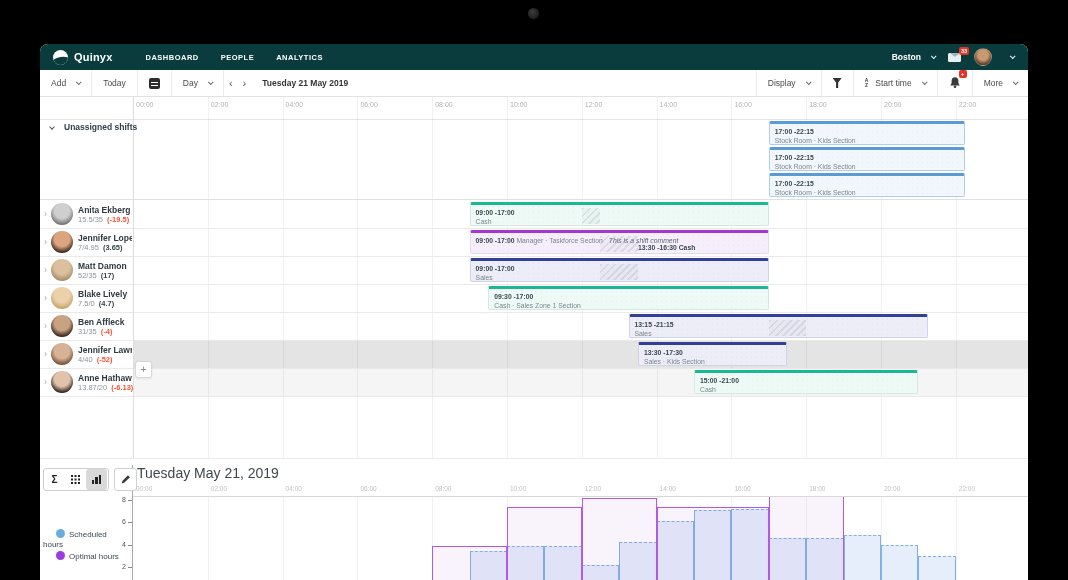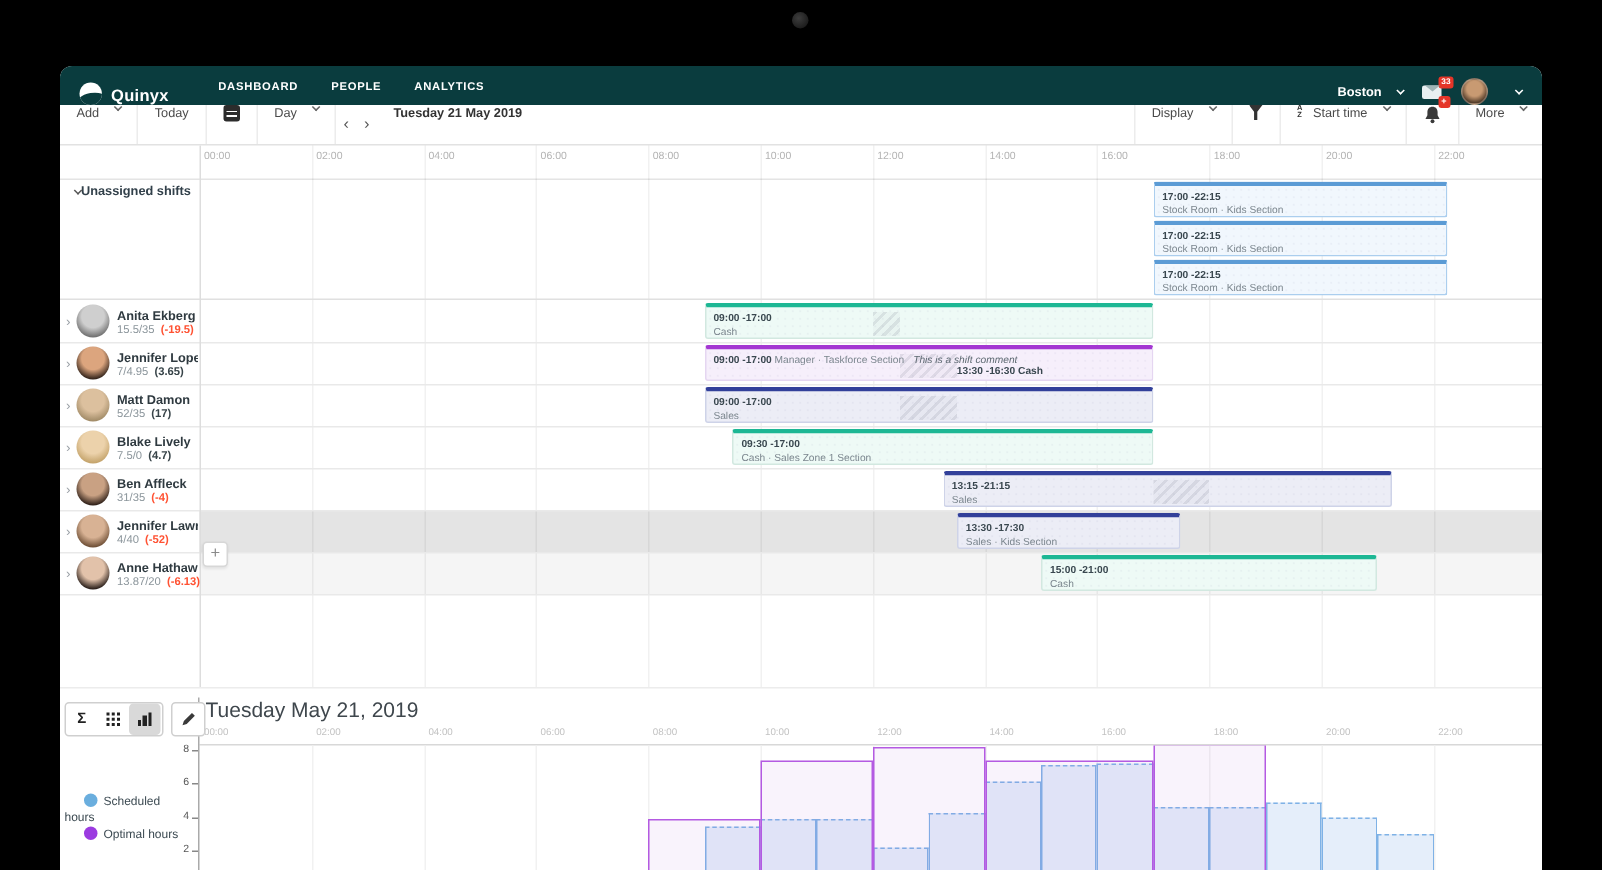--- a/index.html
+++ b/index.html
@@ -4,21 +4,21 @@
 <style>
   *{box-sizing:border-box;margin:0;padding:0}
   html,body{width:1068px;height:580px;overflow:hidden}
   body{background:#000;font-family:"Liberation Sans","DejaVu Sans",sans-serif;position:relative}
   #camera-dot{position:absolute;left:528px;top:8px;width:11px;height:11px;border-radius:50%;
     background:radial-gradient(circle at 40% 38%,#3d3d3d,#101010)}
   #app{position:absolute;left:40px;top:44px;width:988px;height:536px;background:#fff;
     border-radius:8px 8px 0 0;overflow:hidden}
 
   
-  .navbar{position:absolute;left:0;top:0;right:0;height:26px;background:#0a3c3e;display:flex;align-items:flex-end;color:#fff}
+  .navbar{position:absolute;left:0;top:0;right:0;height:26px;background:#0a3c3e;display:flex;align-items:center;color:#fff}
   .logo-mark{width:15px;height:15px;border-radius:50%;background:#fff;position:relative;overflow:hidden;margin:0 6px 0 13px;flex:none}
   .logo-mark::after{content:"";position:absolute;left:-3px;top:7px;width:22px;height:9px;background:#0a3c3e;
     border-radius:60% 60% 10% 10%/90% 90% 10% 10%;transform:rotate(-10deg)}
   .brand{font-size:11px;font-weight:bold;margin-right:22px;letter-spacing:.2px}
   #nav-tabs{display:flex;height:26px}
   .nav-tab{height:26px;display:flex;align-items:center;padding:0 11px;font-size:7.5px;font-weight:bold;
     letter-spacing:.5px;color:#fff;cursor:pointer;white-space:nowrap}
   .nav-tab.active{background:#03292b}
   .chev{width:4px;height:4px;border-right:1.2px solid currentColor;border-bottom:1.2px solid currentColor;
     display:inline-block;transform:rotate(45deg) translateY(-1px);margin-left:5px;flex:none}
@@ -27,21 +27,21 @@
   .envelope{width:13px;height:9px;background:#e9eff1;border-radius:1.5px;position:relative}
   .envelope::after{content:"";position:absolute;left:1.5px;top:0;border-left:5px solid transparent;
     border-right:5px solid transparent;border-top:4px solid #9fb4b6}
   .badge{position:absolute;top:-6px;right:-8px;background:#e53528;color:#fff;font-size:5.5px;font-weight:bold;
     padding:1px 2px;border-radius:2px;line-height:6px}
   .avatar{width:18px;height:18px;border-radius:50%;border:1px solid rgba(255,255,255,.25)}
 
   
   .toolbar{position:absolute;left:0;top:26px;right:0;height:27px;border-bottom:1px solid #e2e2e2;background:#fff;
     display:flex;align-items:center;font-size:8.5px;color:#4a4a4a}
-  .tb{display:flex;gap:5px;height:100%;padding:0 11px;white-space:nowrap;cursor:pointer}
+  .tb{display:flex;align-items:center;gap:5px;height:100%;padding:0 11px;white-space:nowrap;cursor:pointer}
   .tb.sep{border-right:1px solid #ececec}
   .tb .chev{border-color:#666}
   .tb-date{font-weight:bold;color:#333;cursor:default}
   .arrow{font-size:11px;color:#555;padding:0 5px;cursor:pointer;line-height:10px}
   .tb-right{margin-left:auto;display:flex;align-items:center;height:100%}
   .tb-right .tb{border-left:1px solid #ececec;border-right:none}
   .cal-icon{width:11px;height:11px;background:#2c2c2c;border-radius:2px;position:relative}
   .cal-icon::after{content:"";position:absolute;left:2px;right:2px;top:4px;bottom:2px;
     background:repeating-linear-gradient(#fff 0 1px,#2c2c2c 1px 3px)}
   .funnel{width:9px;height:10px;background:#333;clip-path:polygon(0 0,100% 0,62% 45%,62% 100%,38% 100%,38% 45%)}
@@ -50,21 +50,21 @@
   .bell-badge{position:absolute;top:-6px;right:-6px;background:#e53528;color:#fff;font-size:6px;font-weight:bold;
     width:8px;height:8px;border-radius:2px;display:flex;align-items:center;justify-content:center;line-height:8px}
 
   
   .hour-label{position:absolute;top:57px;font-size:7px;color:#b3b3b3;white-space:nowrap}
   #hours-border{position:absolute;left:0;top:75px;right:0;border-top:1px solid #e4e4e4}
   .rowbg{position:absolute;left:93px;right:0;z-index:0}
   .gridline{position:absolute;top:53px;height:361px;width:1px;background:rgba(0,0,0,.055);z-index:1}
   #leftcol-border{position:absolute;left:93px;top:53px;height:361px;width:1px;background:#ddd;z-index:2}
   .rowsep{position:absolute;left:0;right:0;height:1px;background:#e9e9e9;z-index:1}
-  #unassigned-row{position:absolute;left:5px;top:78px;display:flex;align-items:center;gap:0;z-index:2}
+  #unassigned-row{position:absolute;left:5px;top:78px;display:flex;align-items:center;gap:10px;z-index:2}
   #unassigned-row .chev{border-color:#555;transform:rotate(45deg)}
   #unassigned-label{font-size:8.5px;font-weight:bold;color:#32404a}
   .emp{position:absolute;left:0;width:93px;height:28px;z-index:2;cursor:pointer}
   .emp .e-chev{position:absolute;left:4px;top:9px;color:#9aa0a6;font-size:9px}
   .emp .e-avatar{position:absolute;left:11px;top:3px;width:22px;height:22px;border-radius:50%}
   .emp .e-name{position:absolute;left:38px;top:4.5px;width:54px;font-size:8.5px;font-weight:bold;color:#2f3a40;
     white-space:nowrap;overflow:hidden}
   .emp .e-hours{position:absolute;left:38px;top:15px;font-size:7.5px;color:#8b959b;white-space:nowrap}
   .e-diff{font-weight:bold;color:#384449;margin-left:2px}
   .e-diff.neg{color:#ff5233}

